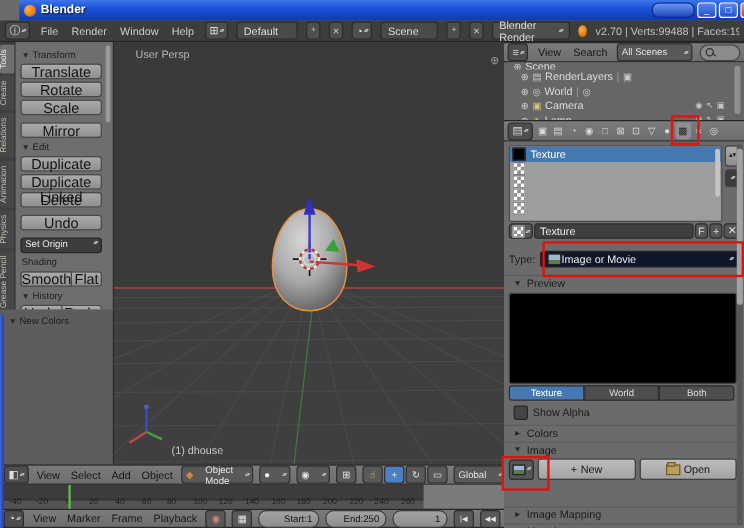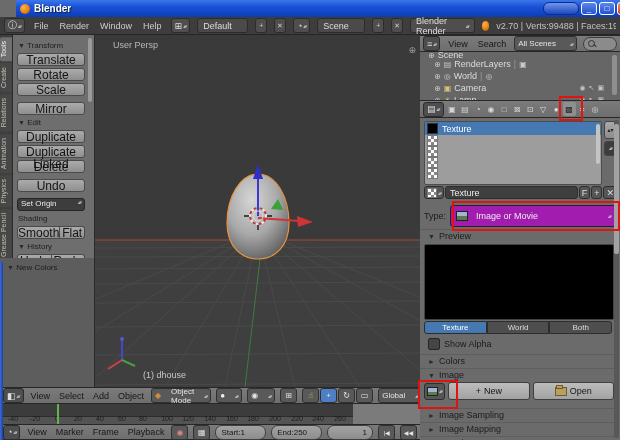--- a/index.html
+++ b/index.html
@@ -56,21 +56,21 @@
   .lgrid{width:32px;height:11px;border:1px solid #3a3a3a;background:
     repeating-linear-gradient(90deg,transparent 0 5.2px,#4c4c4c 5.2px 6.2px),
     repeating-linear-gradient(0deg,transparent 0 4.5px,#4c4c4c 4.5px 5.5px),
     linear-gradient(180deg,#8e8e8e,#7d7d7d);}
   
   .tl-band{position:absolute;left:0;top:404px;width:420px;height:12px;background:#3c3c3c;}
   .tl-after{position:absolute;left:353px;top:404px;width:67px;height:20px;background:#7b7b7b;}
   .tl-ruler{position:absolute;left:0;top:416px;width:420px;height:8px;background:#535353;border-top:1px solid #2c2c2c;box-sizing:border-box;}
   .tl-num{position:absolute;top:415px;transform:translateX(-50%);font-size:7px;color:#1b1b1b;}
   .playhead{position:absolute;left:57px;top:404px;width:2px;height:20px;background:#62b54a;z-index:3;}
-  .tl-field{display:inline-flex;align-items:center;justify-content:flex-start;background:linear-gradient(180deg,#a3a3a3,#8d8d8d);border:1px solid #3f3f3f;border-radius:7px;height:13px;padding:0 5px;color:#151515;font-size:8px;}
+  .tl-field{display:inline-flex;align-items:center;justify-content:flex-end;background:linear-gradient(180deg,#a3a3a3,#8d8d8d);border:1px solid #3f3f3f;border-radius:7px;height:13px;padding:0 5px;color:#151515;font-size:8px;}
   
   .rpanel{position:absolute;left:420px;top:35px;width:200px;height:405px;background:#696969;border-left:1px solid #262626;box-sizing:border-box;}
   .out-header{position:absolute;left:420px;top:35px;width:200px;height:17px;}
   .out-body{position:absolute;left:420px;top:52px;width:200px;height:48px;background:#666;overflow:hidden;}
   .out-row{display:flex;align-items:center;height:12px;gap:3px;padding-left:14px;color:#dcdcdc;}
   .out-row .oicon{font-size:8px;color:#c9c9c9;}
   .out-sep{color:#9a9a9a;}
   .out-right{margin-left:auto;display:flex;gap:3px;padding-right:16px;color:#c6c6c6;font-size:7px;}
   .searchpill{display:inline-flex;align-items:center;background:#8b8b8b;border:1px solid #3f3f3f;border-radius:7px;height:12px;width:24px;padding:0 4px;}
   .mag{width:5px;height:5px;border:1px solid #333;border-radius:50%;position:relative;}
@@ -89,21 +89,21 @@
   .slot-row{display:flex;align-items:center;height:11px;padding-left:2px;}
   .slot-scroll{position:absolute;right:1px;top:2px;width:4px;height:40px;background:#c4c4c4;border-radius:2px;}
   .sidecol{position:absolute;left:184px;top:3px;width:13px;display:flex;flex-direction:column;gap:2px;}
   .scbtn{height:16px;background:linear-gradient(180deg,#a9a9a9,#8d8d8d);border:1px solid #444;border-radius:3px;color:#222;font-size:6px;display:flex;align-items:center;justify-content:center;flex-direction:column;line-height:5px;}
   .scbtn.dark{background:#3c3c3c;color:#ddd;height:13px;}
   .idrow{position:absolute;left:4px;top:68px;width:193px;height:15px;display:flex;gap:1px;}
   .idbtn{display:inline-flex;align-items:center;gap:1px;background:#565656;border:1px solid #2e2e2e;border-radius:3px;padding:0 2px;color:#ddd;height:13px;box-sizing:border-box;}
   .idname{flex:1;display:flex;align-items:center;background:#3f3f3f;border:1px solid #2e2e2e;border-radius:3px;color:#ececec;padding-left:4px;height:13px;box-sizing:border-box;}
   .typerow{position:absolute;left:4px;top:88px;width:193px;height:20px;display:flex;align-items:center;gap:4px;}
   .typelabel{color:#1b1b1b;}
-  .typedd{flex:1;display:flex;align-items:center;gap:8px;background:#a21caf;border:1px solid #242424;border-radius:3px;height:22px;padding:0 5px;color:#ececec;box-sizing:border-box;}
+  .typedd{flex:1;display:flex;align-items:center;gap:0;background:#0f172a;border:1px solid #242424;border-radius:3px;height:14px;padding:0 5px;color:#ececec;box-sizing:border-box;}
   .photoicon{width:10px;height:8px;background:linear-gradient(180deg,#9db8d2 55%,#5d7a4e 55%);border:1px solid #222;}
   .pnl{position:absolute;left:0px;width:197px;height:13px;display:flex;align-items:center;gap:4px;padding-left:8px;color:#1b1b1b;border-top:1px solid #5e5e5e;box-sizing:border-box;}
   .tri{font-size:7px;color:#2a2a2a;}
   .previewbox{position:absolute;left:4px;top:126px;width:188px;height:74px;background:#000;border:1px solid #434343;border-radius:2px;}
   .ptabs{position:absolute;left:4px;top:203px;width:188px;height:13px;display:flex;}
   .ptabbtn{flex:1;display:flex;align-items:center;justify-content:center;background:#4e4e4e;border:1px solid #2d2d2d;color:#dcdcdc;font-size:8px;}
   .ptabbtn.first{border-radius:3px 0 0 3px;}
   .ptabbtn.last{border-radius:0 3px 3px 0;}
   .ptabbtn.active{background:#4679b2;color:#fff;}
   .alpharow{position:absolute;left:8px;top:220px;display:flex;align-items:center;gap:4px;color:#1b1b1b;}
@@ -516,24 +516,20 @@
       <span class="lightbtn">
         <span>+</span>
         <span>New</span>
       </span>
       <span class="lightbtn">
         <span class="folder"></span>
         <span>Open</span>
       </span>
     </div>
 
-    <div class="pnl" style="top:290px;">
-      <span class="tri">►</span>
-      <span>Image Sampling</span>
-    </div>
     <div class="pnl" style="top:304px;">
       <span class="tri">►</span>
       <span>Image Mapping</span>
     </div>
     <div class="pnl" style="top:318px;">
       <span class="tri">▼</span>
       <span>Mapping</span>
     </div>
   </div>
   <div class="prop-scroll">

